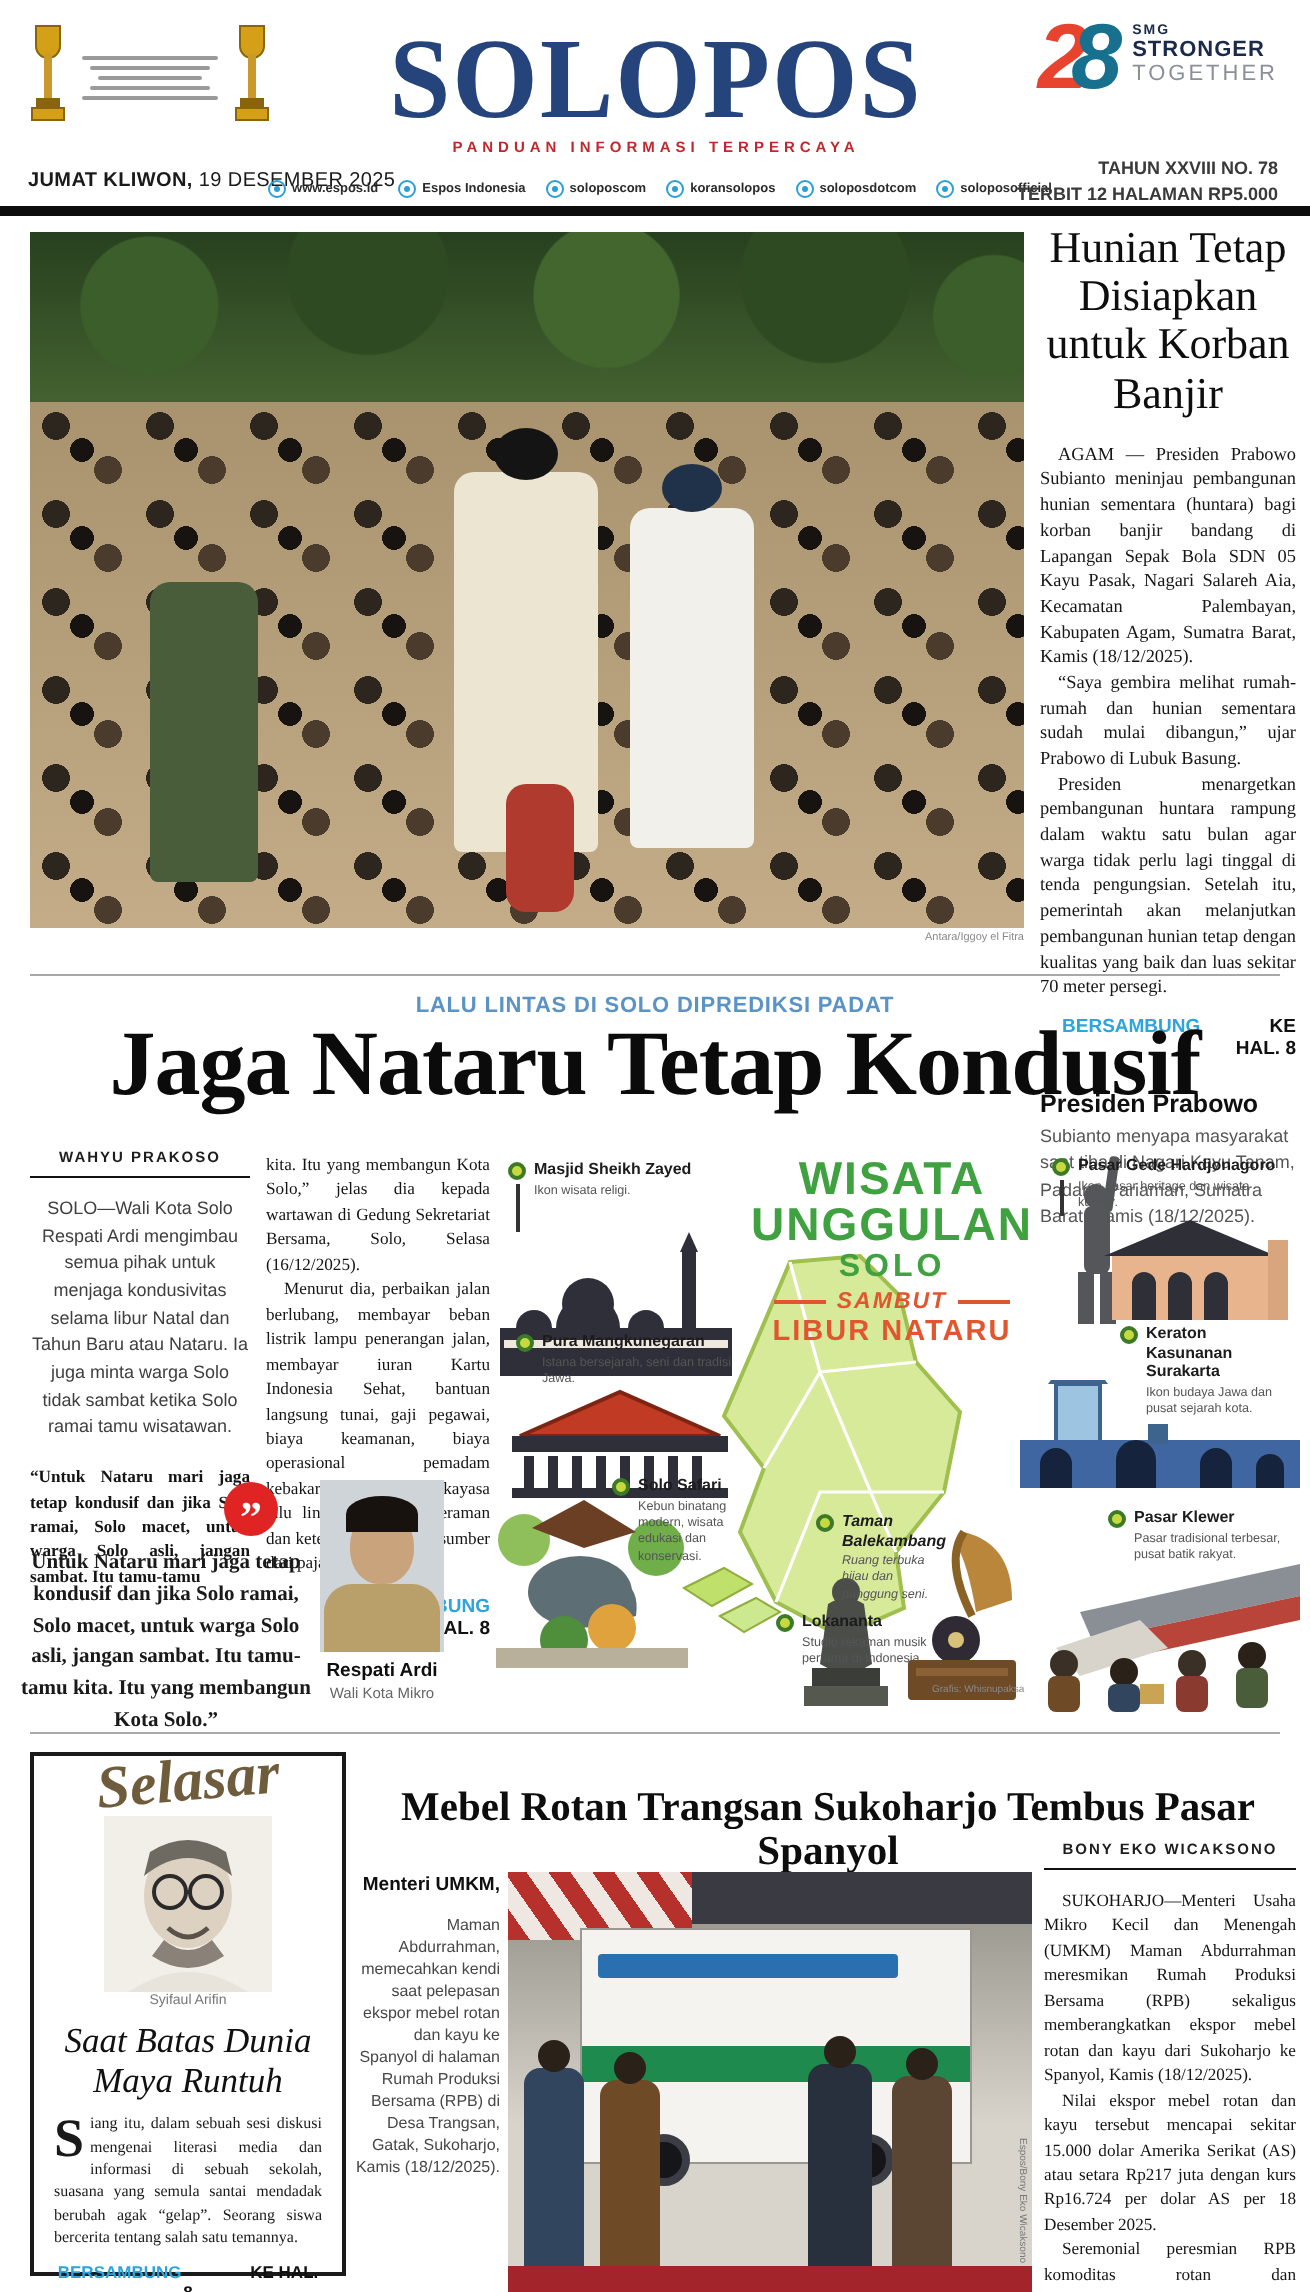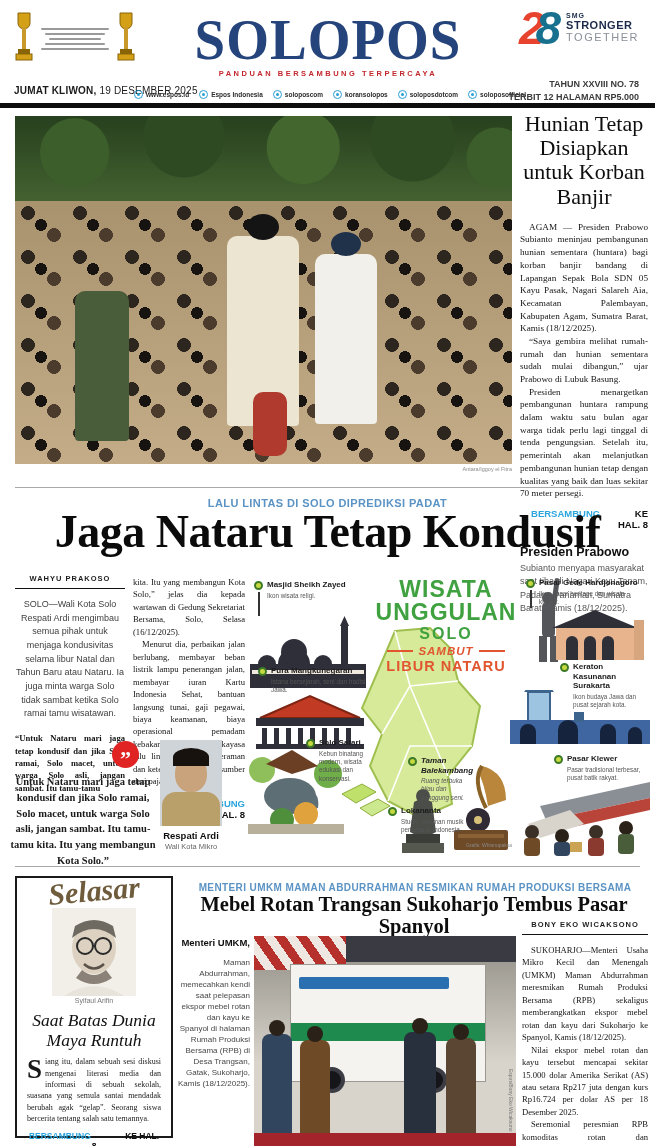--- a/index.html
+++ b/index.html
@@ -158,21 +158,21 @@
     </svg>
   </div>
 
   <div class="date-line">
     <b>JUMAT KLIWON,</b>
     <span>19 DESEMBER 2025</span>
   </div>
 
   <div class="masthead">
     <div class="masthead-title">SOLOPOS</div>
-    <div class="tagline">PANDUAN BERSAMBUNG TERPERCAYA</div>
+    <div class="tagline">PANDUAN INFORMASI TERPERCAYA</div>
   </div>
 
   <div class="social-row">
     <span class="social-item">
         <span class="social-icon"></span>
         <span>www.espos.id</span>
       </span>
     <span class="social-item">
         <span class="social-icon"></span>
         <span>Espos Indonesia</span>
@@ -468,21 +468,20 @@
     <div class="selasar-title">Saat Batas Dunia Maya Runtuh</div>
     <div class="selasar-body">
       <span class="dropcap">S</span><span>iang itu, dalam sebuah sesi diskusi mengenai literasi media dan informasi di sebuah sekolah, suasana yang semula santai mendadak berubah agak “gelap”. Seorang siswa bercerita tentang salah satu temannya.</span>
     </div>
     <div class="continue">
       <span class="c-blue">BERSAMBUNG</span>
       <span class="c-black">KE HAL. 8</span>
     </div>
   </div>
 
-  <div class="kicker kicker2">MENTERI UMKM MAMAN ABDURRAHMAN RESMIKAN RUMAH PRODUKSI BERSAMA</div>
   <div class="headline2">Mebel Rotan Trangsan Sukoharjo Tembus Pasar Spanyol</div>
 
   <div class="b-caption">
     <div class="b-cap-lead">Menteri UMKM,</div>
     <div class="b-cap-text">Maman Abdurrahman, memecahkan kendi saat pelepasan ekspor mebel rotan dan kayu ke Spanyol di halaman Rumah Produksi Bersama (RPB) di Desa Trangsan, Gatak, Sukoharjo, Kamis (18/12/2025).</div>
   </div>
 
   <div class="b-photo">
     <div class="bp-canopy"></div>
     <div class="bp-tent"></div>

